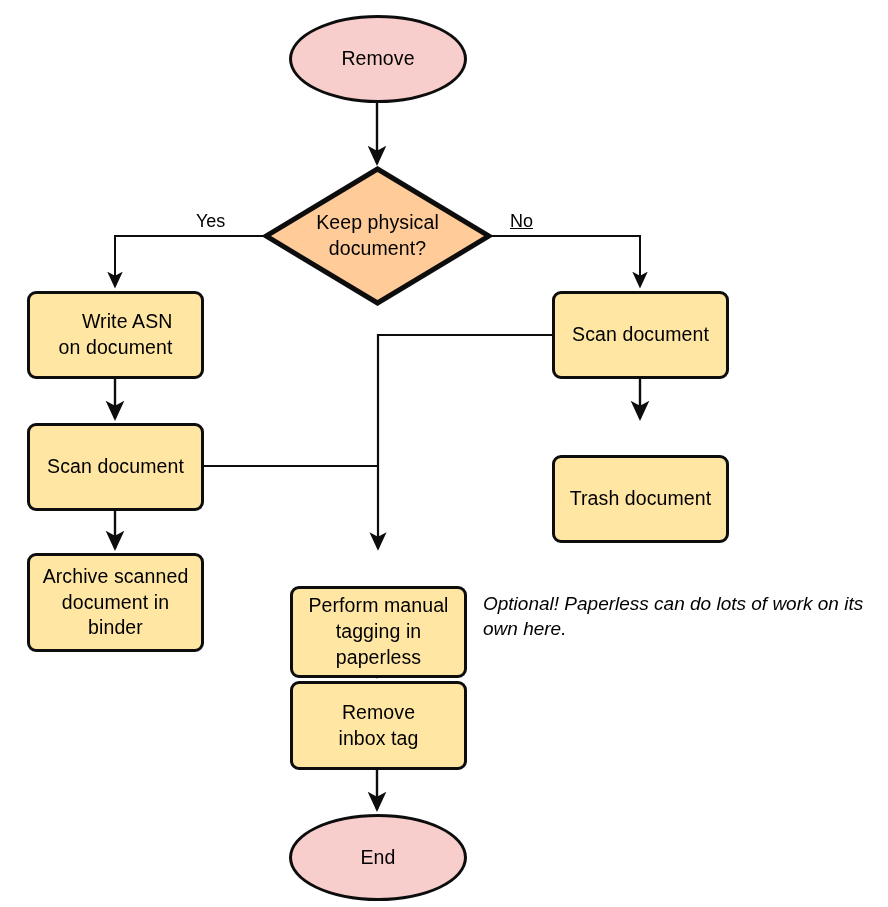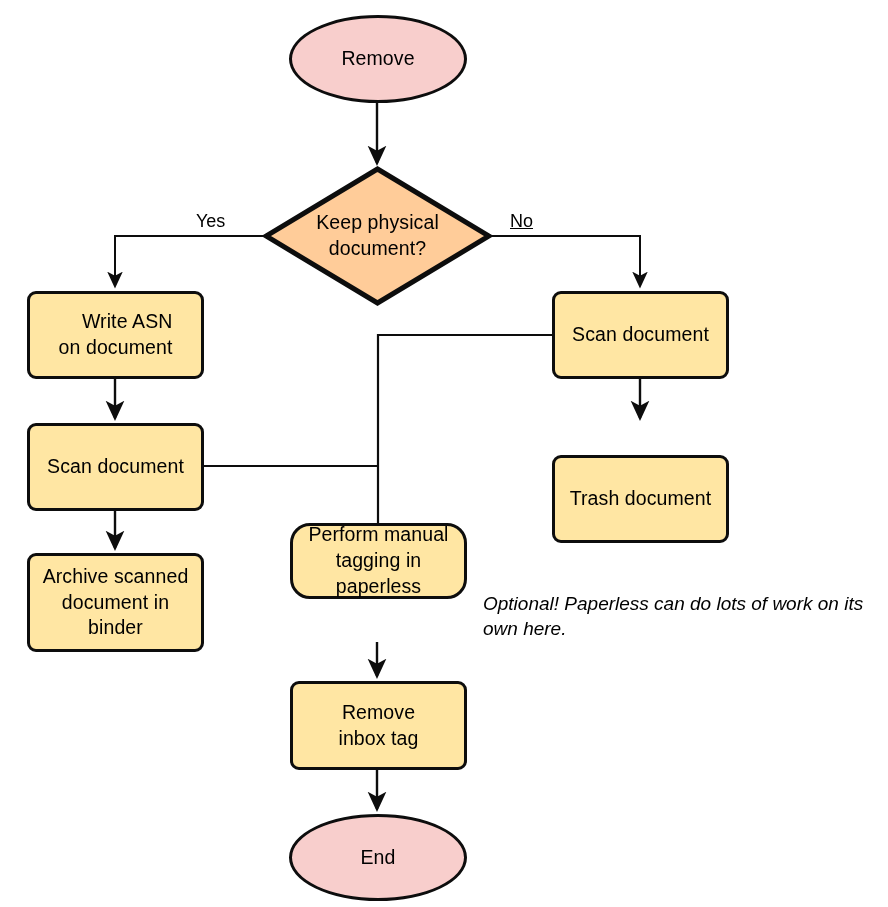--- a/index.html
+++ b/index.html
@@ -144,21 +144,21 @@
   </div>
 
   <div class="node process" style="left:552px; top:291px; width:177px; height:88px;">
     <span>Scan document</span>
   </div>
 
   <div class="node process" style="left:552px; top:423px; width:177px; height:88px;margin-top:32px;">
     <span>Trash document</span>
   </div>
 
-  <div class="node process" style="left:290px; top:523px; width:177px; height:76px;border-radius:20px;">
+  <div class="node process" style="left:290px; top:586px; width:177px; height:92px;">
     <span>Perform manual
 tagging in
 paperless</span>
   </div>
 
   <div class="node process" style="left:290px; top:681px; width:177px; height:89px;">
     <span>Remove
 inbox tag</span>
   </div>
 

